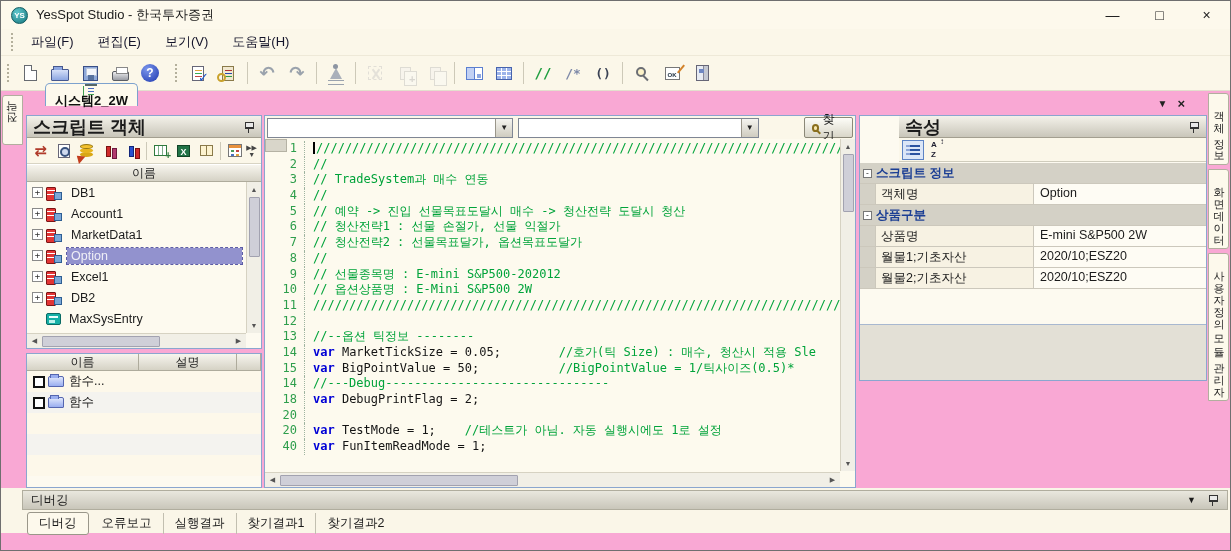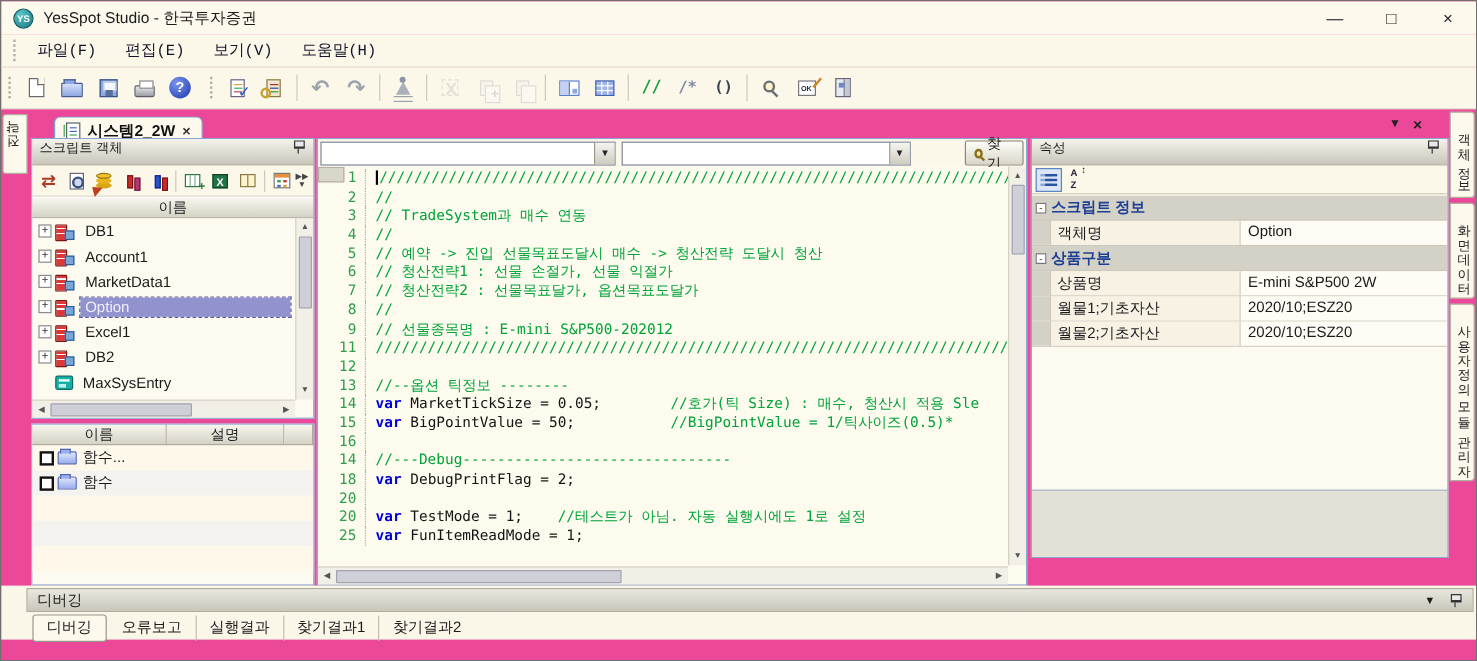--- a/index.html
+++ b/index.html
@@ -1,17 +1,17 @@
 <!DOCTYPE html>
 <html><head>
 <meta charset="utf-8">
 <style>
   html,body{margin:0;padding:0;background:#888;}
   *{box-sizing:border-box;}
-  .window{position:relative;width:1231px;height:551px;background:#ec4899;
+  .window{position:relative;width:1231px;height:551px;background:#f9a8d4;
     font-family:"Liberation Sans","DejaVu Sans",sans-serif;font-size:12px;color:#1b1b1b;
     border:1px solid #6f6f6f;overflow:hidden;}
   
   .titlebar{position:absolute;left:0;top:0;right:0;height:28px;background:#fdf9ec;display:flex;align-items:center;padding-left:10px;}
   .logo{width:17px;height:17px;border-radius:50%;background:radial-gradient(circle at 35% 30%,#5ec6cc,#17777e);
     color:#fff;font-size:8px;font-weight:bold;display:flex;align-items:center;justify-content:center;border:1px solid #0f5a60;}
   .title-text{margin-left:8px;font-size:13px;}
   .win-controls{margin-left:auto;display:flex;height:100%;}
   .win-btn{width:47px;height:100%;display:flex;align-items:center;justify-content:center;font-size:14px;color:#222;}
   
@@ -68,31 +68,31 @@
   .ic-find::after{content:'';position:absolute;right:-5px;bottom:-4px;width:7px;height:2px;background:#6b6e74;transform:rotate(45deg);}
   .ic-find-replace{width:15px;height:13px;background:#fff;border:1px solid #777;}
   .ic-find-replace::before{content:'';position:absolute;right:-3px;top:-4px;width:2px;height:10px;background:#d2822a;transform:rotate(40deg);}
   .ic-find-replace::after{content:'OK';position:absolute;left:2px;bottom:1px;font:bold 6px "Liberation Sans",sans-serif;color:#234;}
   .ic-object-browser{width:13px;height:16px;background:#e7ebf3;border:1px solid #667;}
   .ic-object-browser::before{content:'';position:absolute;right:0;top:0;width:4px;height:14px;background:#c4c8d2;border-left:1px solid #889;}
   .ic-object-browser::after{content:'';position:absolute;left:2px;top:3px;width:5px;height:4px;background:#6f87c2;}
   
   .vtab-left{position:absolute;left:1px;top:94px;width:21px;height:50px;background:#fdf9ec;border:1px solid #b2ae9e;border-radius:3px 0 0 3px;display:flex;align-items:center;justify-content:center;font-size:11px;color:#222;}
   .vtext-rev{writing-mode:vertical-rl;transform:rotate(180deg);}
-  .doc-tab{position:absolute;left:44px;top:96px;height:23px;display:inline-flex;align-items:center;gap:6px;background:#fdf9ec;
-    border:1px solid #7da2ce;border-bottom:none;border-radius:5px 5px 0 0;padding:0 9px;font-size:13px;font-weight:bold;color:#111;}
+  .doc-tab{position:absolute;left:44px;top:82px;height:23px;display:inline-flex;align-items:center;gap:6px;background:#fdf9ec;
+    border:1px solid #7da2ce;border-bottom:none;border-radius:5px 5px 0 0;padding:0 9px;font-size:13px;font-weight:bold;color:#111;flex-direction:column;}
   .doc-icon{width:12px;height:14px;background:#fff;border:1px solid #566;position:relative;}
   .doc-icon::before{content:'';position:absolute;left:2px;top:3px;width:6px;height:1px;background:#4a6cc0;box-shadow:0 3px 0 #4a6cc0,0 6px 0 #3fa052;}
   .doc-icon::after{content:'';position:absolute;left:-3px;top:1px;width:3px;height:10px;border-left:1px solid #3fa052;}
   .tab-close{font-size:12px;font-weight:bold;color:#333;}
   .strip-btns{position:absolute;right:45px;top:95px;display:flex;gap:10px;align-items:center;}
   .strip-btn{font-size:10px;color:#222;}
   
   .panel{position:absolute;background:#fdfaf0;border:1px solid #8aa6cf;}
-  .panel-header{height:22px;background:linear-gradient(#f4f2ea,#c9c6ba);border-bottom:1px solid #a39f90;display:flex;align-items:flex-start;padding:0 6px;font-size:11px;color:#1c1c1c;}
+  .panel-header{height:22px;background:linear-gradient(#f4f2ea,#c9c6ba);border-bottom:1px solid #a39f90;display:flex;align-items:center;padding:0 6px;font-size:18px;color:#1c1c1c;font-weight:bold;}
   .pin{margin-left:auto;width:11px;height:12px;position:relative;}
   .pin::before{content:'';position:absolute;left:1px;top:1px;width:7px;height:4px;background:#e9e9e9;border:1px solid #333;border-bottom:2px solid #333;}
   .pin::after{content:'';position:absolute;left:4px;top:8px;width:1px;height:4px;background:#333;}
   .colhdr{background:linear-gradient(#f7f5ee,#d5d2c5);border-bottom:1px solid #aeab9c;color:#222;display:flex;align-items:center;justify-content:center;font-size:12px;}
   
   .so-toolbar{height:26px;display:flex;align-items:center;padding:0 2px;border-bottom:1px solid #d8d4c4;background:#fbf7e9;}
   .sbtn{width:23px;height:22px;display:flex;align-items:center;justify-content:center;}
   .ssep{width:0;height:18px;border-left:1px solid #cdc9b8;margin:0 2px;}
   .so-overflow{margin-left:auto;display:flex;flex-direction:column;align-items:center;font-size:7px;color:#444;line-height:7px;padding-right:2px;}
   .ic-swap-arrows::after{content:'⇄';color:#b03a2a;font-size:15px;font-weight:bold;}
@@ -208,21 +208,21 @@
     <div class="title-text">YesSpot Studio - 한국투자증권</div>
     <div class="win-controls">
       <div class="win-btn">—</div>
       <div class="win-btn">□</div>
       <div class="win-btn">×</div>
     </div>
   </div>
 
   <div class="menubar">
     <div class="grip"></div>
-    <div id="menubar-items" style="display:flex;font-family:Liberation Mono, monospace;">
+    <div id="menubar-items" style="display:flex;">
         <div class="menu-item">파일(F)</div>
         <div class="menu-item">편집(E)</div>
         <div class="menu-item">보기(V)</div>
         <div class="menu-item">도움말(H)</div>
       </div>
   </div>
 
   <div class="toolbar">
     <div class="grip"></div>
     <div id="tb-g1" style="display:flex;align-items:center;">
@@ -455,46 +455,46 @@
       <div class="code-lines" id="code-lines">
           <div class="code-line"><span class="lnum">1</span><span class="ltext"><span class="caret"></span><span class="c-cm">//////////////////////////////////////////////////////////////////////////////////////////////////////////////</span></span></div>
           <div class="code-line"><span class="lnum">2</span><span class="ltext"><span class="c-cm">//</span></span></div>
           <div class="code-line"><span class="lnum">3</span><span class="ltext"><span class="c-cm">// TradeSystem과 매수 연동</span></span></div>
           <div class="code-line"><span class="lnum">4</span><span class="ltext"><span class="c-cm">//</span></span></div>
           <div class="code-line"><span class="lnum">5</span><span class="ltext"><span class="c-cm">// 예약 -&gt; 진입 선물목표도달시 매수 -&gt; 청산전략 도달시 청산</span></span></div>
           <div class="code-line"><span class="lnum">6</span><span class="ltext"><span class="c-cm">// 청산전략1 : 선물 손절가, 선물 익절가</span></span></div>
           <div class="code-line"><span class="lnum">7</span><span class="ltext"><span class="c-cm">// 청산전략2 : 선물목표달가, 옵션목표도달가</span></span></div>
           <div class="code-line"><span class="lnum">8</span><span class="ltext"><span class="c-cm">//</span></span></div>
           <div class="code-line"><span class="lnum">9</span><span class="ltext"><span class="c-cm">// 선물종목명 : E-mini S&amp;P500-202012</span></span></div>
+          <div class="code-line"><span class="lnum">10</span><span class="ltext"><span class="c-cm">// 옵션상품명 : E-Mini S&amp;P500 2W</span></span></div>
           <div class="code-line"><span class="lnum">11</span><span class="ltext"><span class="c-cm">//////////////////////////////////////////////////////////////////////////////////////////////////////////////</span></span></div>
           <div class="code-line"><span class="lnum">12</span><span class="ltext"></span></div>
           <div class="code-line"><span class="lnum">13</span><span class="ltext"><span class="c-cm">//--옵션 틱정보 --------</span></span></div>
           <div class="code-line"><span class="lnum">14</span><span class="ltext"><span class="c-kw">var</span><span class="c-tx"> MarketTickSize = 0.05;        </span><span class="c-cm">//호가(틱 Size) : 매수, 청산시 적용 Sle</span></span></div>
           <div class="code-line"><span class="lnum">15</span><span class="ltext"><span class="c-kw">var</span><span class="c-tx"> BigPointValue = 50;           </span><span class="c-cm">//BigPointValue = 1/틱사이즈(0.5)*</span></span></div>
-          <div class="code-line"><span class="lnum">16</span><span class="ltext"></span></div>
           <div class="code-line"><span class="lnum">14</span><span class="ltext"><span class="c-cm">//---Debug-------------------------------</span></span></div>
           <div class="code-line"><span class="lnum">18</span><span class="ltext"><span class="c-kw">var</span><span class="c-tx"> DebugPrintFlag = 2;</span></span></div>
           <div class="code-line"><span class="lnum">20</span><span class="ltext"></span></div>
           <div class="code-line"><span class="lnum">20</span><span class="ltext"><span class="c-kw">var</span><span class="c-tx"> TestMode = 1;    </span><span class="c-cm">//테스트가 아님. 자동 실행시에도 1로 설정</span></span></div>
-          <div class="code-line"><span class="lnum">25</span><span class="ltext"><span class="c-kw">var</span><span class="c-tx"> FunItemReadMode = 1;</span></span></div>
+          <div class="code-line"><span class="lnum">40</span><span class="ltext"><span class="c-kw">var</span><span class="c-tx"> FunItemReadMode = 1;</span></span></div>
         </div>
     </div>
     <div class="sb sb-v" style="right:0;top:23px;bottom:16px;">
       <span class="arr">▲</span>
       <div class="thumb" style="height:58px;"></div>
       <span class="arr" style="margin-top:auto;">▼</span>
     </div>
     <div class="sb sb-h" style="left:0;right:15px;bottom:0;">
       <span class="arr">◀</span>
       <div class="thumb" style="width:238px;"></div>
       <span class="arr" style="margin-left:auto;">▶</span>
     </div>
   </div>
 
-  <div class="panel" style="left:858px;top:114px;width:348px;height:350px;">
+  <div class="panel" style="left:858px;top:114px;width:348px;height:266px;padding-left:39px;">
     <div class="panel-header">
       <span>속성</span>
       <span class="pin"></span>
     </div>
     <div class="prop-toolbar">
       <div class="pbtn pressed">
           <span class="ic ic-prop-cat"></span>
         </div>
       <div class="pbtn">
         <span class="ic ic-prop-az">

